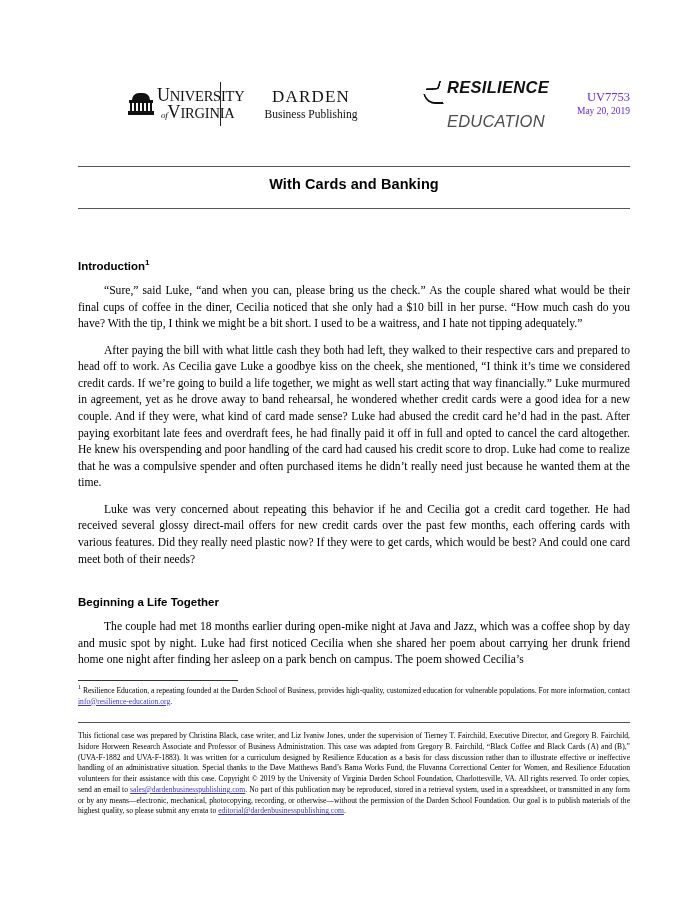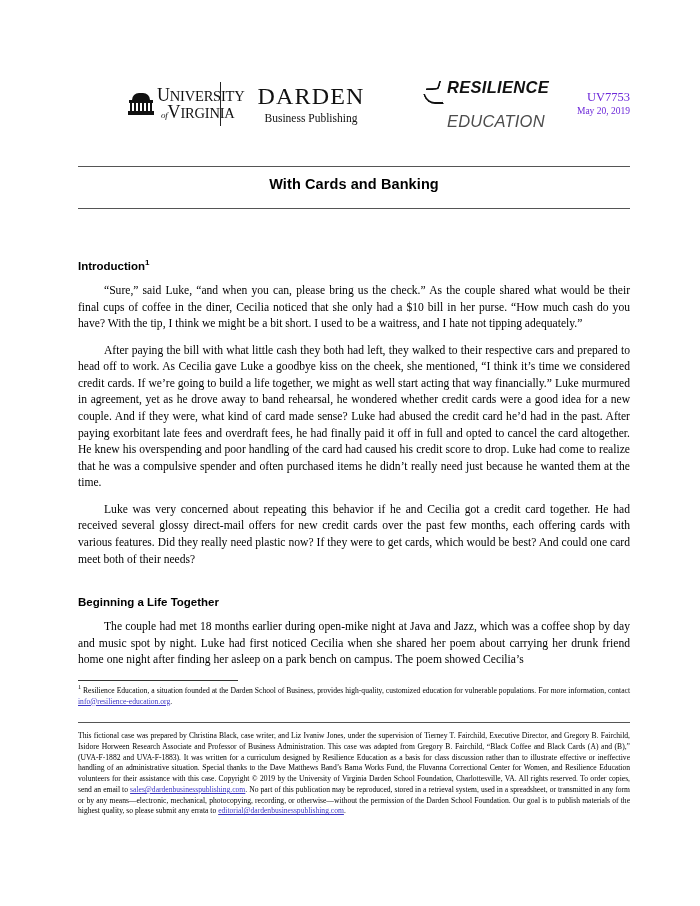--- a/index.html
+++ b/index.html
@@ -112,21 +112,21 @@
     flex: none;
   }
 
   .logo-darden {
     text-align: center;
     width: 140px;
     flex: none;
   }
   .darden-main {
     font-family: "Liberation Serif", serif;
-    font-size: 24px;
+    font-size: 17px;
     letter-spacing: 1.2px;
     color: #111;
     line-height: 1.05;
   }
   .darden-sub {
     font-family: "Liberation Serif", serif;
     font-size: 11.5px;
     color: #111;
     margin-top: 2px;
   }
@@ -360,21 +360,21 @@
     <p class="para">Luke was very concerned about repeating this behavior if he and Cecilia got a credit card together. He had received several glossy direct-mail offers for new credit cards over the past few months, each offering cards with various features. Did they really need plastic now? If they were to get cards, which would be best? And could one card meet both of their needs?</p>
 
     <div class="sect-gap"></div>
 
     <h2 class="sect">Beginning a Life Together</h2>
     <p class="para">The couple had met 18 months earlier during open-mike night at Java and Jazz, which was a coffee shop by day and music spot by night. Luke had first noticed Cecilia when she shared her poem about carrying her drunk friend home one night after finding her asleep on a park bench on campus. The poem showed Cecilia’s</p>
   </div>
 
   <div class="fn-rule"></div>
   <div class="footnote">
-    <sup>1</sup><span> Resilience Education, a situation founded at the Darden School of Business, provides high-quality, customized education for vulnerable populations. For more information, contact </span><a class="link" href="#">info@resilience-education.org</a><span>.</span>
+    <sup>1</sup><span> Resilience Education, a repeating founded at the Darden School of Business, provides high-quality, customized education for vulnerable populations. For more information, contact </span><a class="link" href="#">info@resilience-education.org</a><span>.</span>
   </div>
 
   <div class="fn-rule2"></div>
   <div class="credits">
     <span>This fictional case was prepared by Christina Black, case writer, and Liz Ivaniw Jones, under the supervision of Tierney T. Fairchild, Executive Director, and Gregory B. Fairchild, Isidore Horween Research Associate and Professor of Business Administration. This case was adapted from Gregory B. Fairchild, “Black Coffee and Black Cards (A) and (B),” (UVA-F-1882 and UVA-F-1883). It was written for a curriculum designed by Resilience Education as a basis for class discussion rather than to illustrate effective or ineffective handling of an administrative situation. Special thanks to the Dave Matthews Band’s Bama Works Fund, the Fluvanna Correctional Center for Women, and Resilience Education volunteers for their assistance with this case. Copyright © 2019 by the University of Virginia Darden School Foundation, Charlottesville, VA. All rights reserved. To order copies, send an email to </span><a class="link" href="#">sales@dardenbusinesspublishing.com</a><span>. No part of this publication may be reproduced, stored in a retrieval system, used in a spreadsheet, or transmitted in any form or by any means—electronic, mechanical, photocopying, recording, or otherwise—without the permission of the Darden School Foundation. Our goal is to publish materials of the highest quality, so please submit any errata to </span><a class="link" href="#">editorial@dardenbusinesspublishing.com</a><span>.</span>
   </div>
 
 </div>
 
 </body></html>

